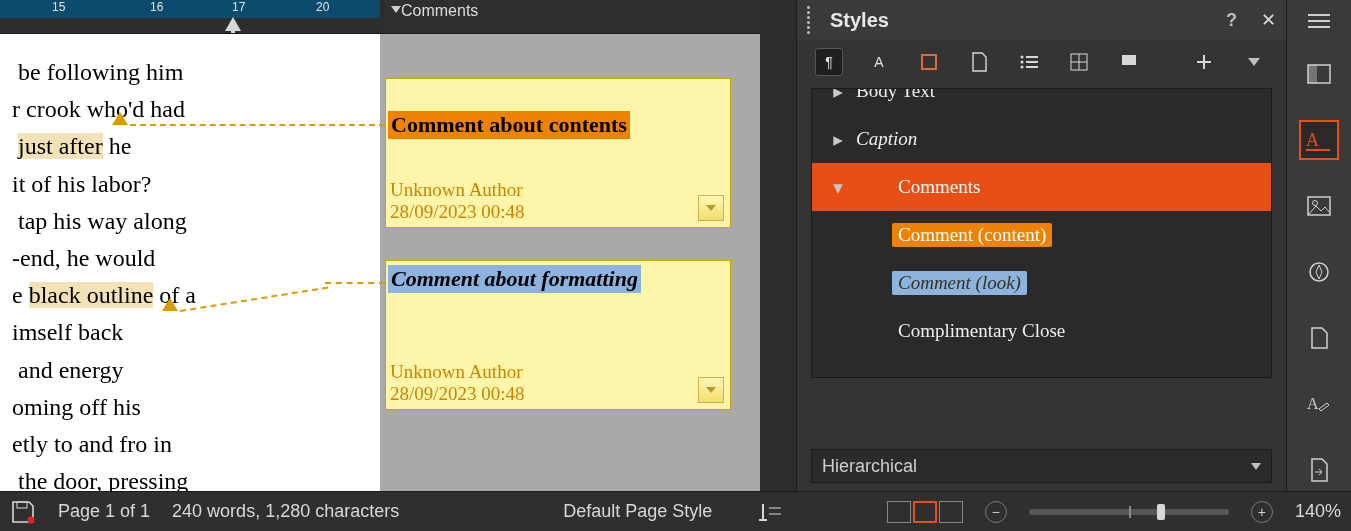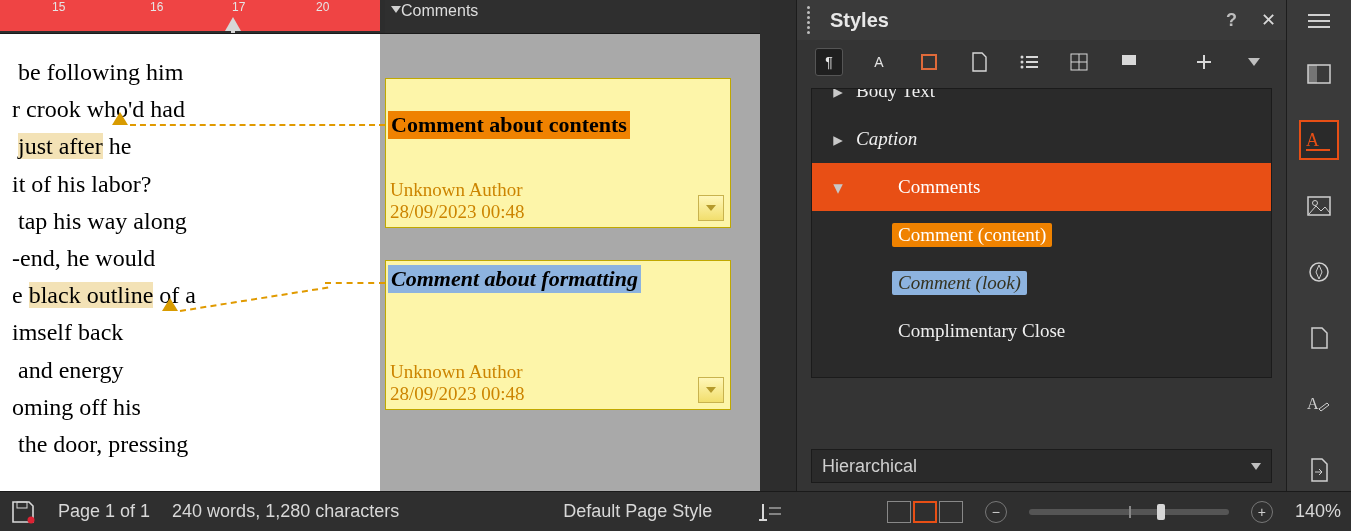--- a/index.html
+++ b/index.html
@@ -15,22 +15,22 @@
   }
   
   .ruler {
     position: absolute;
     left: 0; top: 0;
     width: 385px; height: 34px;
     background: #2d2d2d;
     border-bottom: 1px solid #1a1a1a;
   }
   .ruler .scale {
-    position: absolute; left:0; top:0; height:31px; width:380px;
-    background: #ef4444;
+    position: absolute; left:0; top:0; height:18px; width:380px;
+    background: #0c4a6e;
     color: #cfcfcf;
     font-size: 12px;
   }
   .ruler .tick { position:absolute; top:0; }
   .ruler .tickn { font-size:12px; color:#e6e6e6; }
   .ruler .tab-stop {
     position:absolute; top:17px; width:12px; height:15px;
   }
   .ruler .tab-stop svg { display:block; }
 
@@ -231,20 +231,21 @@
     <p> be following him</p>
     <p>r crook who'd had</p>
     <p> <span class="hl1">just after</span> he</p>
     <p>it of his labor?</p>
     <p> tap his way along</p>
     <p>-end, he would</p>
     <p>e <span class="hl1">black outline</span> of a</p>
     <p>imself back</p>
     <p> and energy</p>
     <p>oming off his</p>
+    <p>etly to and fro in</p>
     <p> the door, pressing</p>
     <div class="anchor-marker" style="left:112px; top:78px"></div>
     <div class="anchor-marker" style="left:162px; top:264px"></div>
   </div>
 
   <div class="dash-line" style="left:130px; top:90px; width:255px;"></div>
   <div class="dash-line" style="left:180px; top:276px; width:150px; transform:rotate(-9deg); transform-origin:left;"></div>
   <div class="dash-line" style="left:325px; top:248px; width:60px;"></div>
 
   <div class="comments-col">

